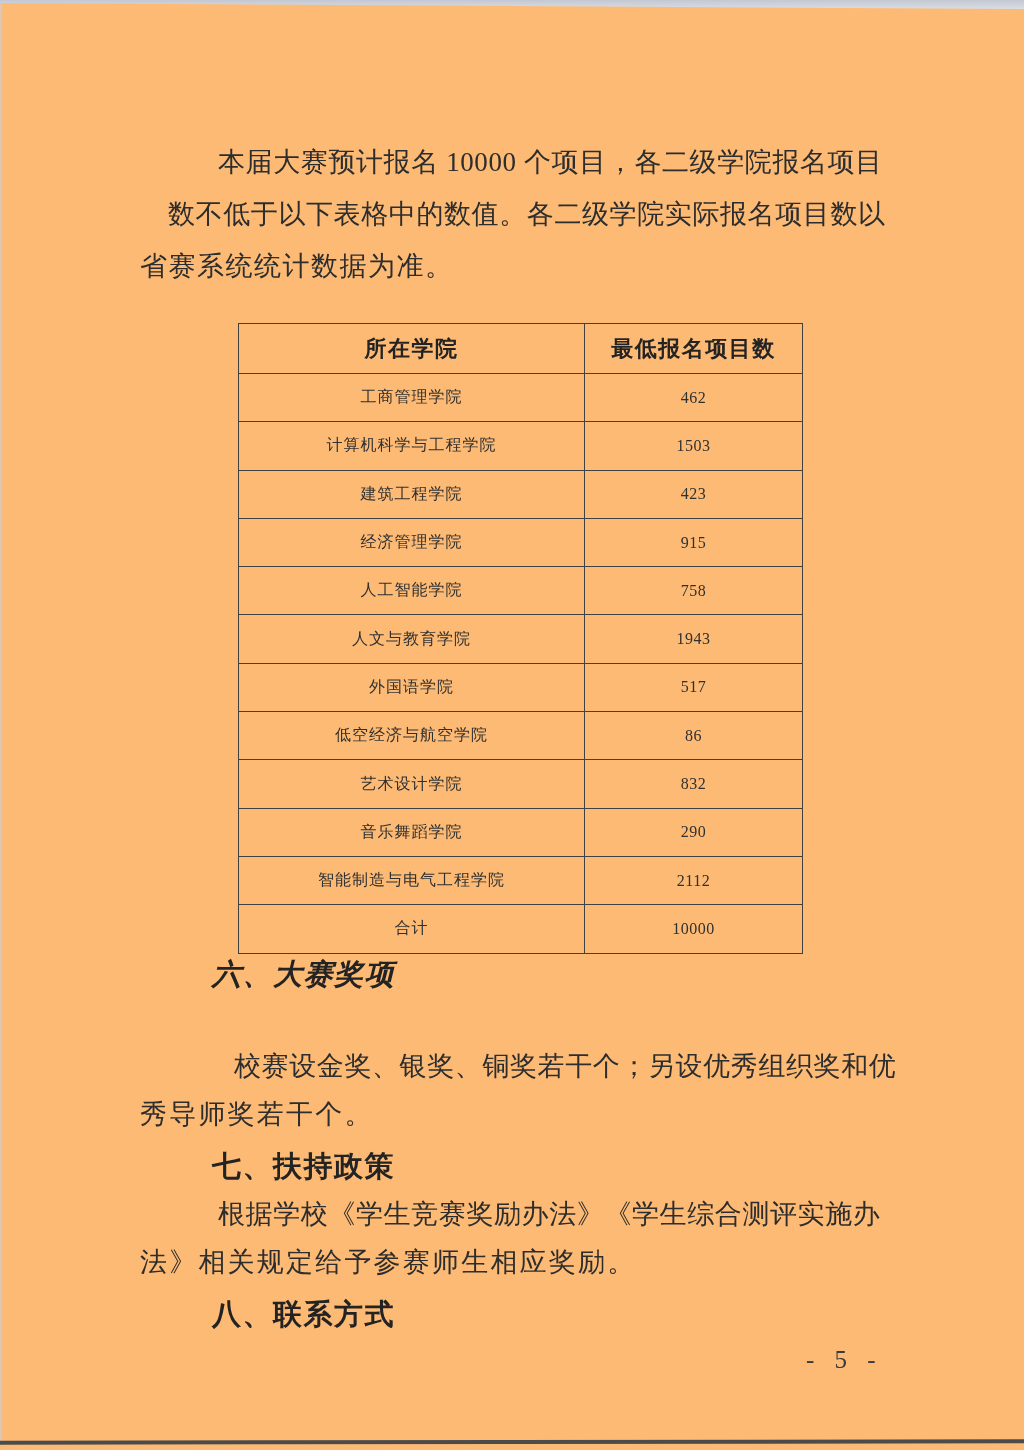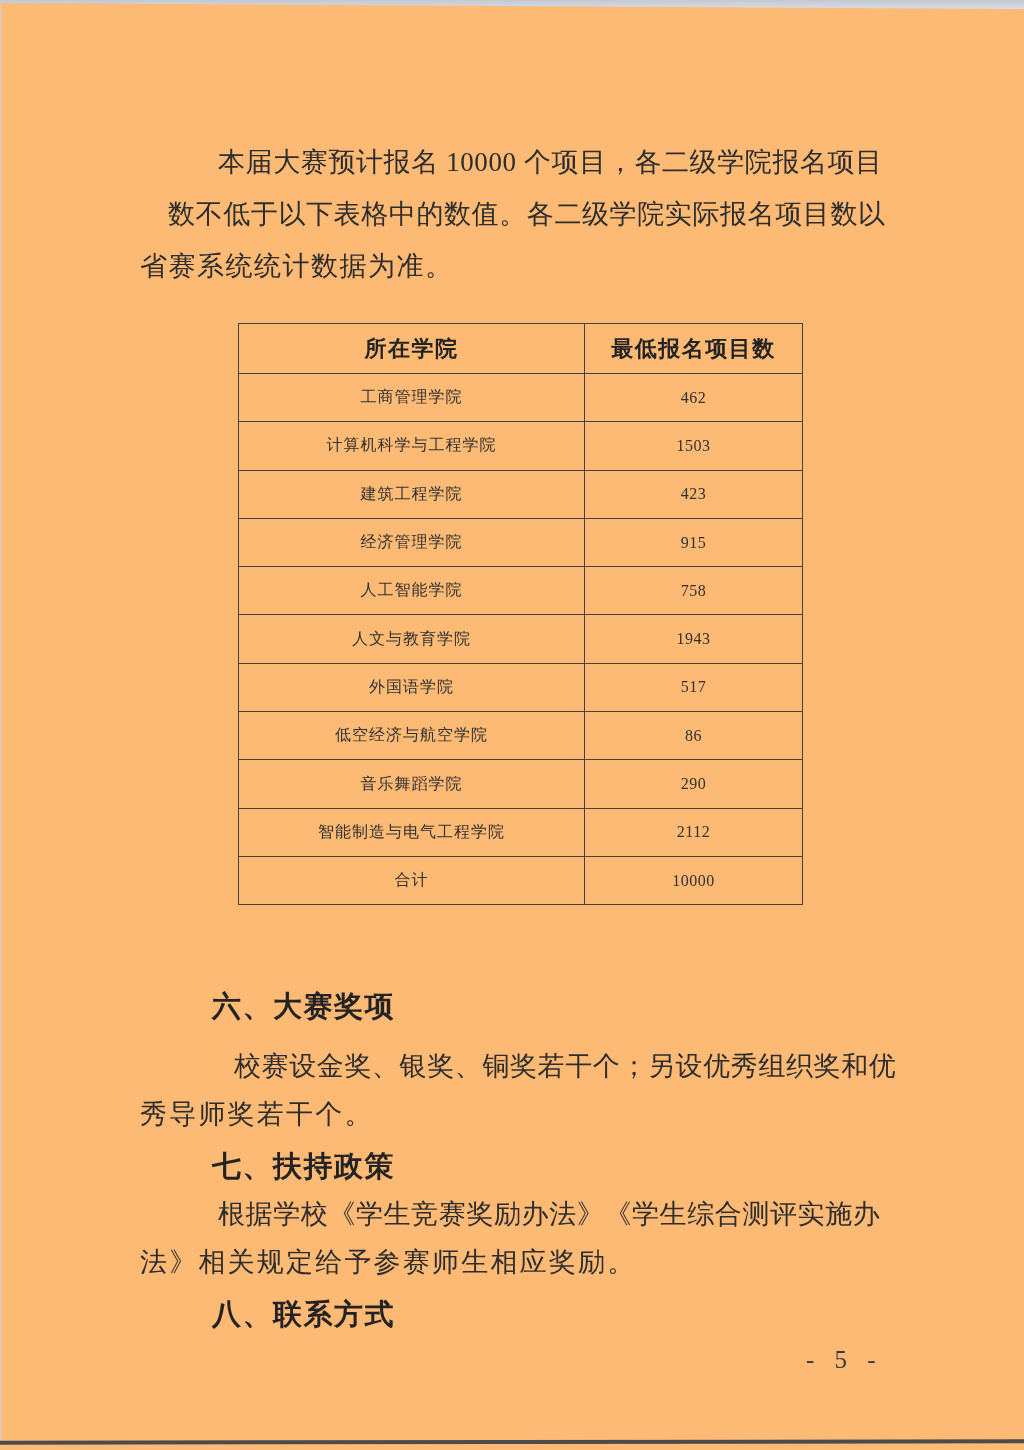--- a/index.html
+++ b/index.html
@@ -120,35 +120,39 @@
     </tr>
     <tr class="row">
       <td>外国语学院</td>
       <td class="num">517</td>
     </tr>
     <tr class="row">
       <td>低空经济与航空学院</td>
       <td class="num">86</td>
     </tr>
     <tr class="row">
+      <td>艺术设计学院</td>
+      <td class="num">832</td>
+    </tr>
+    <tr class="row">
       <td>音乐舞蹈学院</td>
       <td class="num">290</td>
     </tr>
     <tr class="row">
       <td>智能制造与电气工程学院</td>
       <td class="num">2112</td>
     </tr>
     <tr class="row">
       <td>合计</td>
       <td class="num">10000</td>
     </tr>
   </tbody>
     </table>
 
-  <div class="heading" style="left:212px; top:989px;">六、大赛奖项</div>
+  <div class="heading" style="left:212px; top:957px;font-style:italic;">六、大赛奖项</div>
   <div class="t-line" style="left:218px; top:1050px;margin-left:16px;">校赛设金奖、银奖、铜奖若干个；另设优秀组织奖和优</div>
   <div class="t-line t-wide" style="left:140px; top:1098px;">秀导师奖若干个。</div>
 
   <div class="heading" style="left:212px; top:1149px;">七、扶持政策</div>
   <div class="t-line" style="left:218px; top:1198px;">根据学校《学生竞赛奖励办法》《学生综合测评实施办</div>
   <div class="t-line t-wide" style="left:140px; top:1246px;">法》相关规定给予参赛师生相应奖励。</div>
 
   <div class="heading" style="left:212px; top:1297px;">八、联系方式</div>
 
   <div class="page-num">- 5 -</div>

